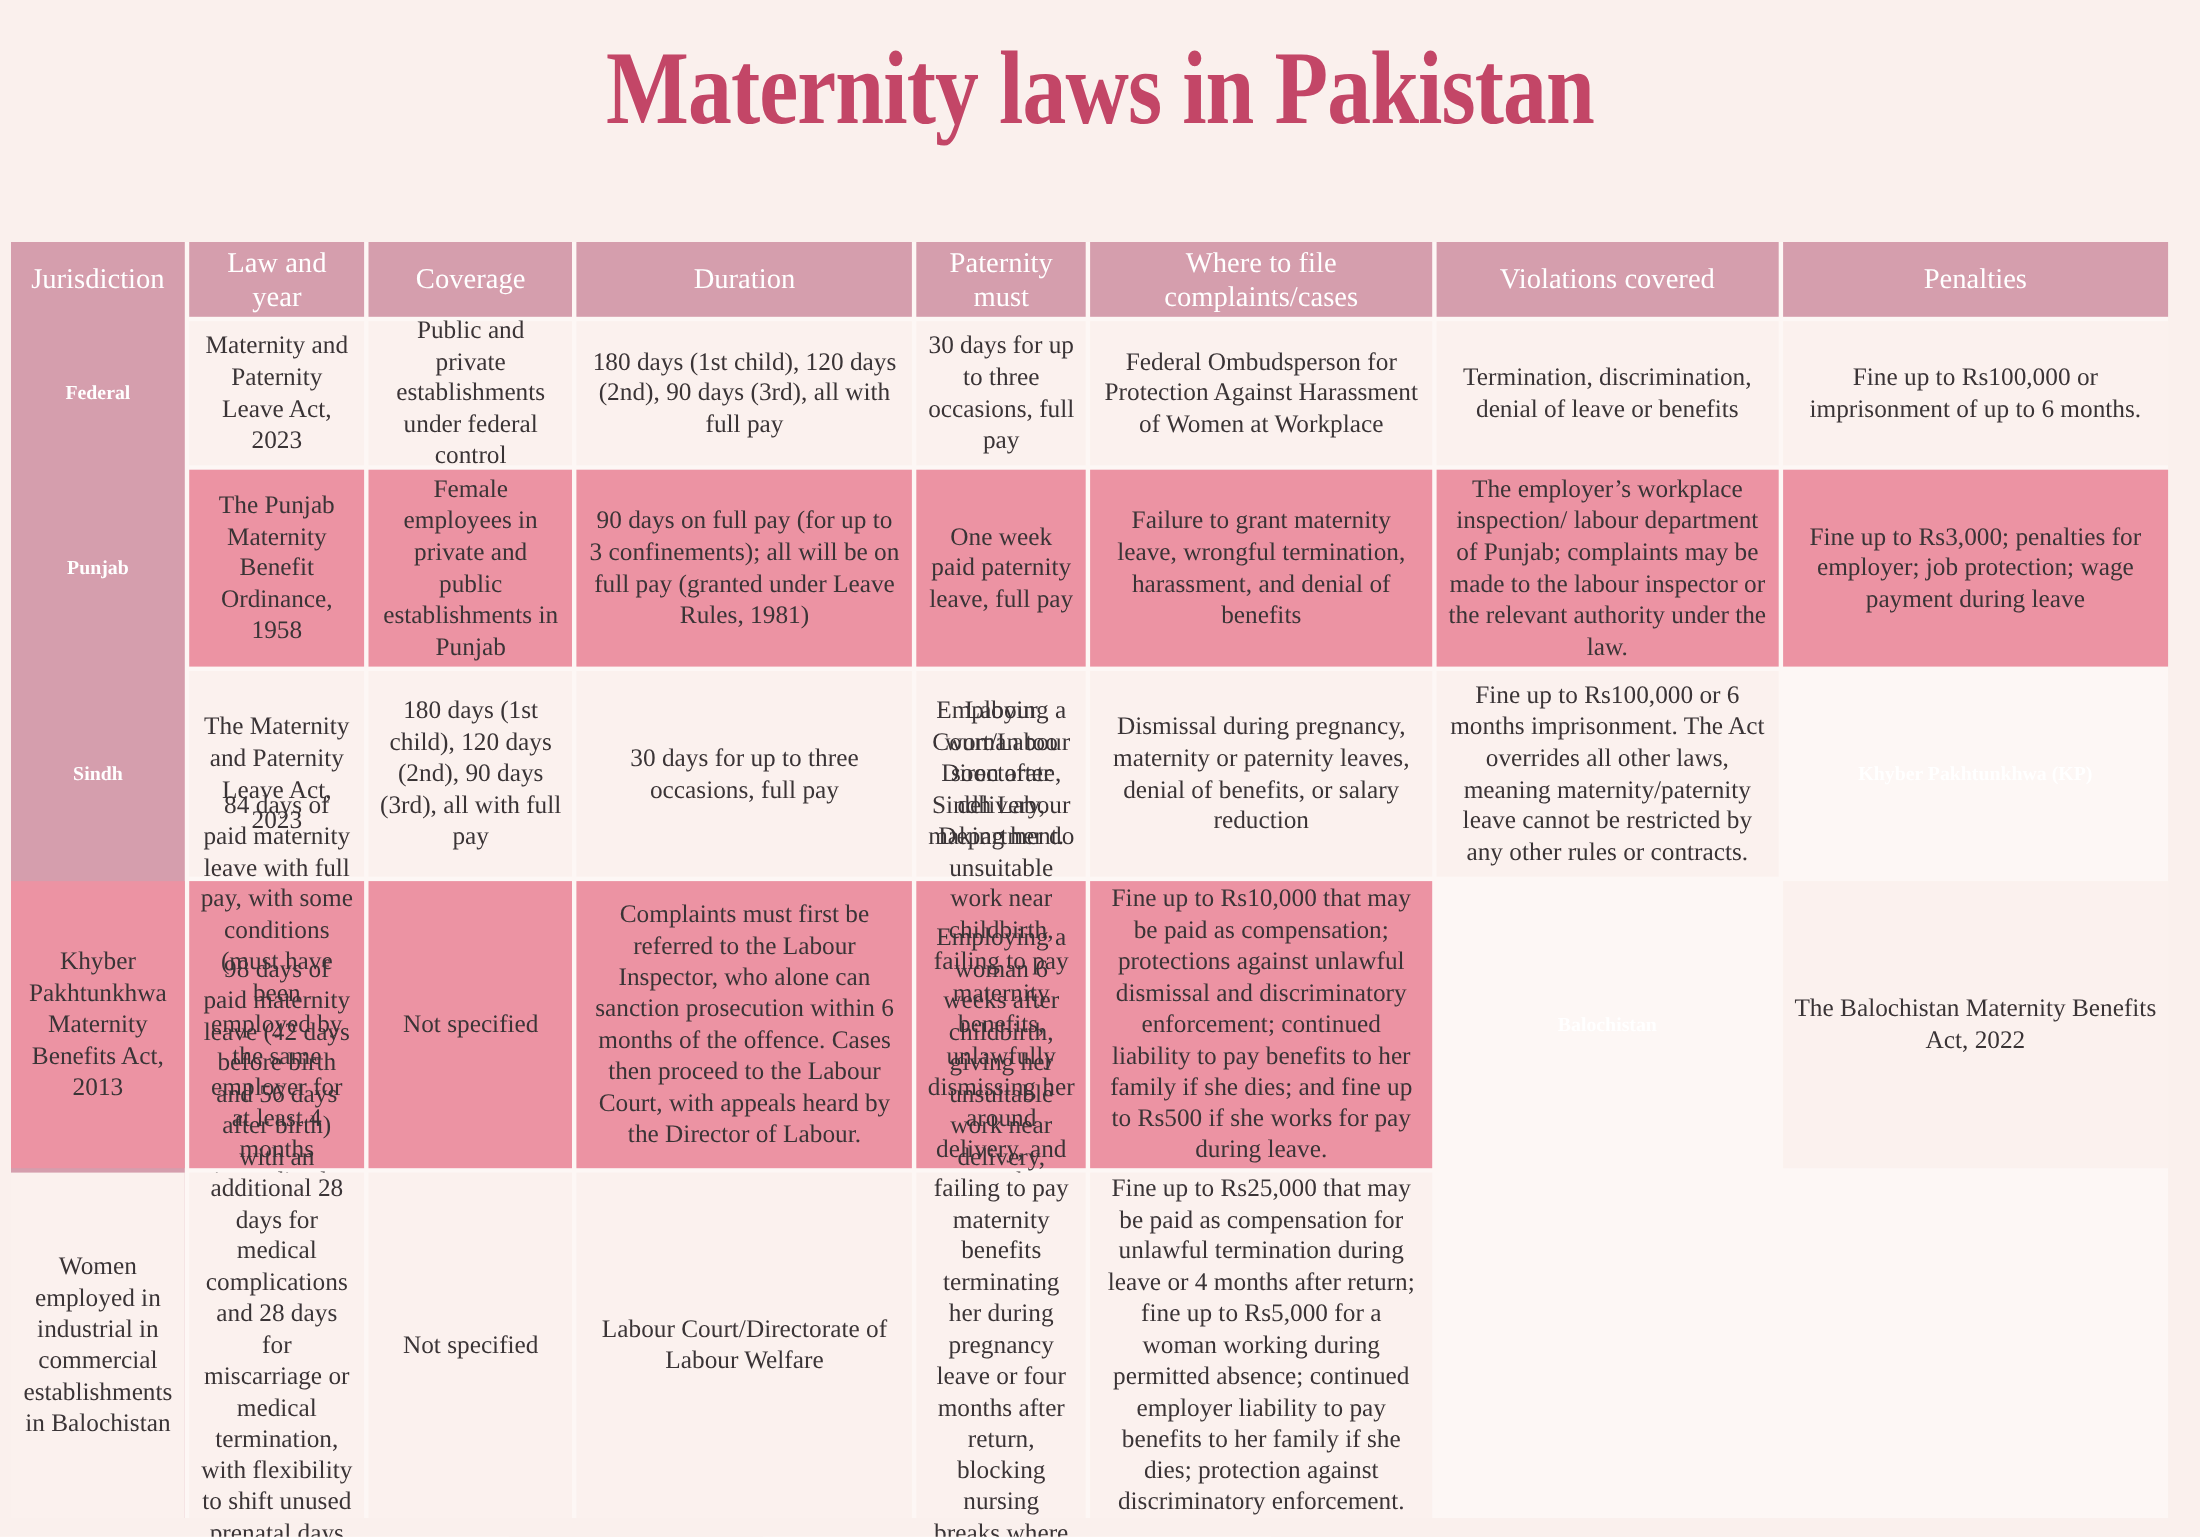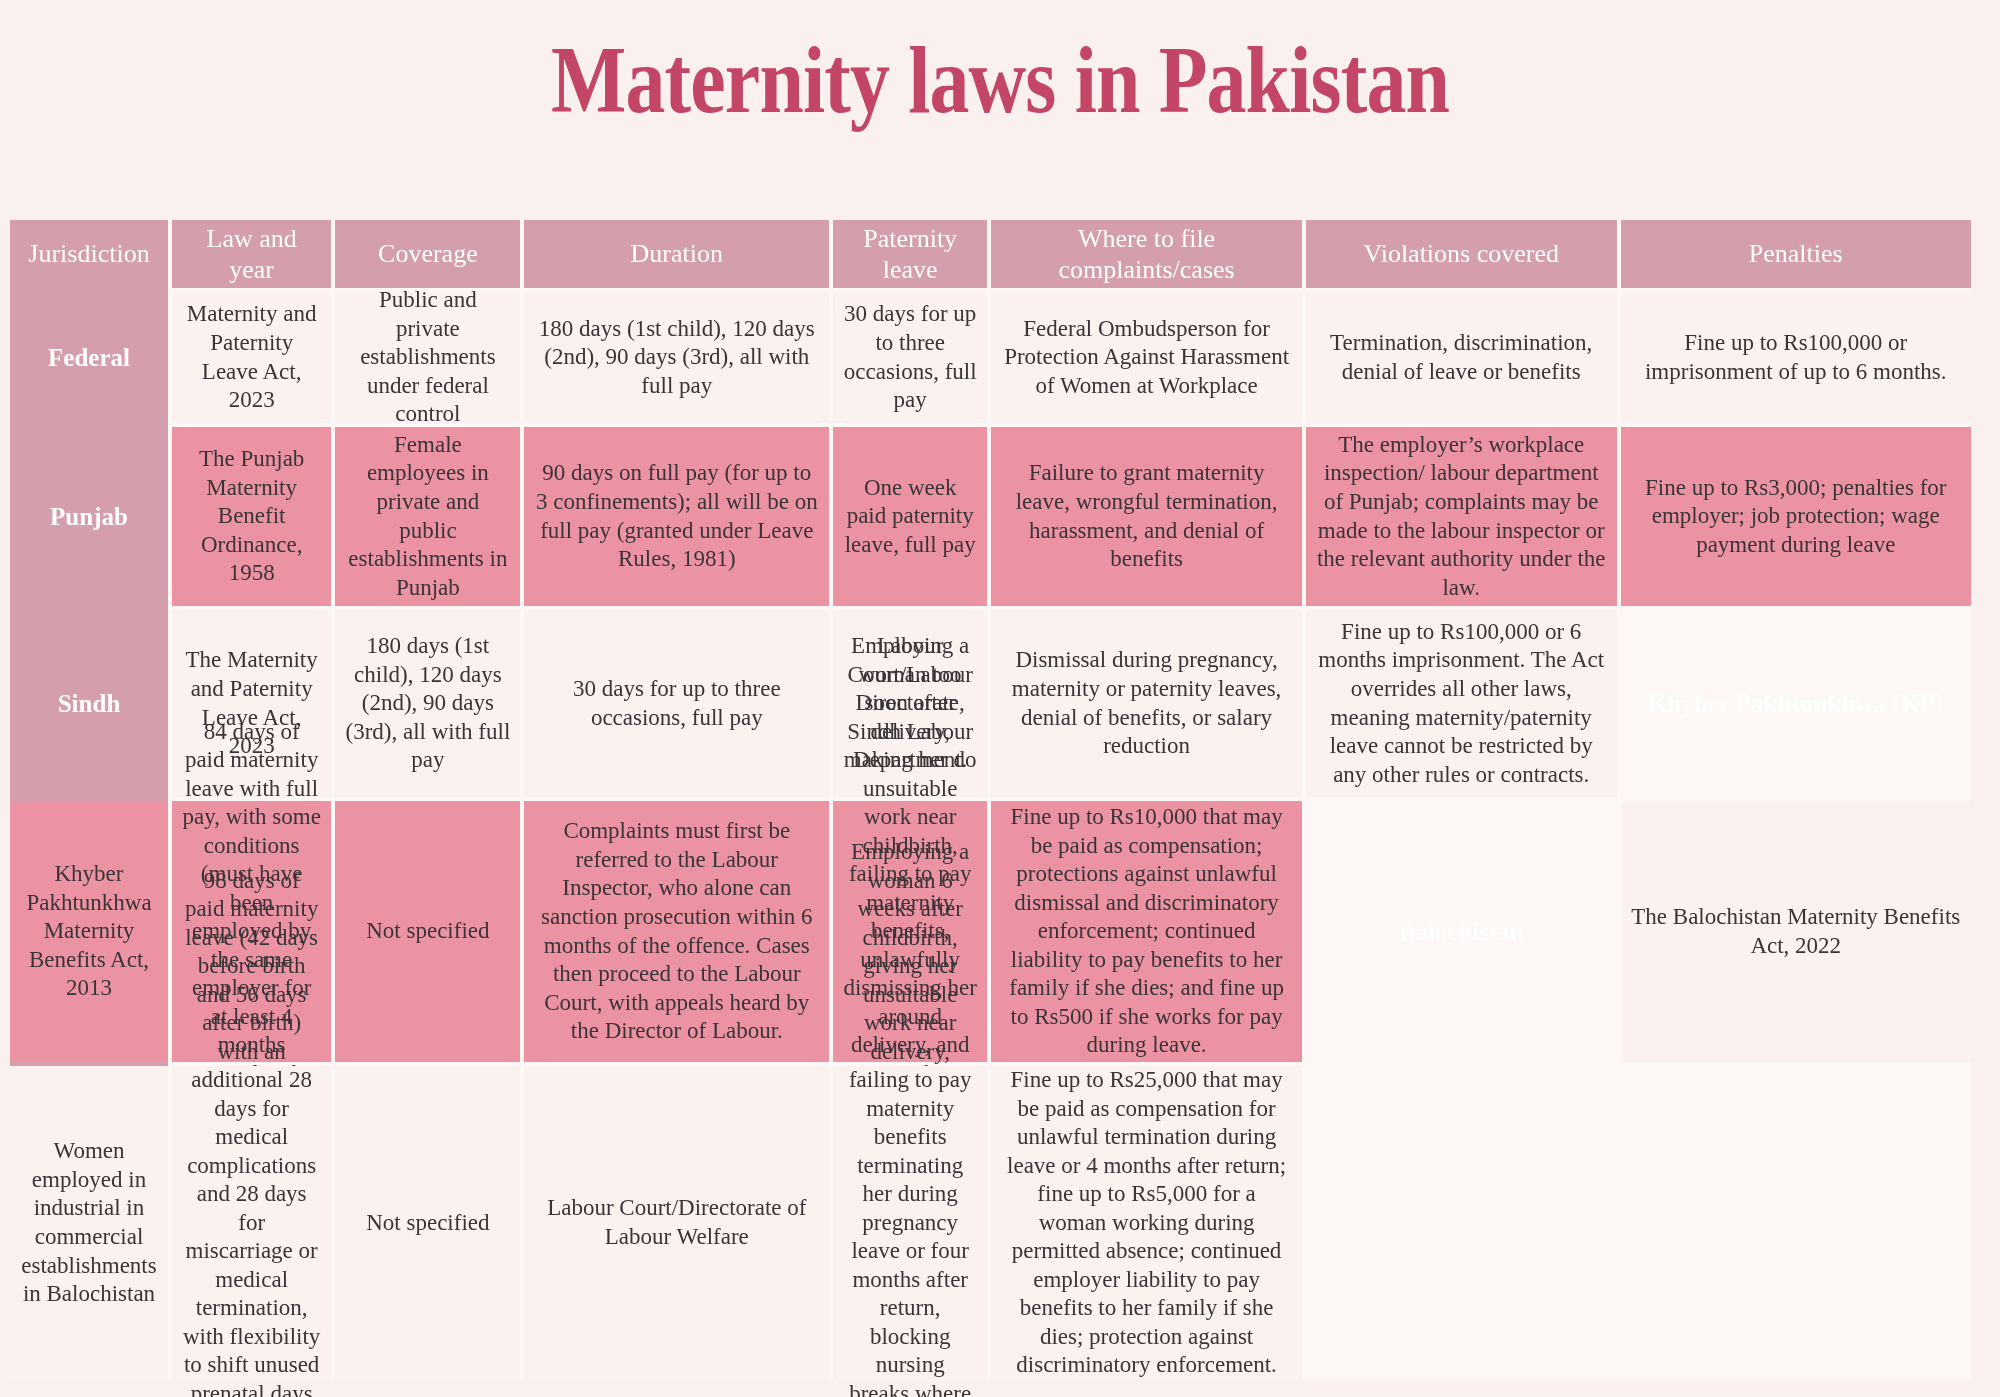--- a/index.html
+++ b/index.html
@@ -51,39 +51,39 @@
   .cell.header{
     background:#d59ead;
     color:#ffffff;
     font-size:26px;
     line-height:1.2;
   }
   .cell.jur{
     background:transparent;
     color:#ffffff;
     font-weight:bold;
-    font-size:25px;
+    font-size:18px;
     line-height:1.25;
   }
   .cell.light{ background:#fbf1ee; }
   .cell.pink{ background:#ec93a3; }
 </style>
 </head>
 <body>
 
 <h1 class="page-title">Maternity laws in Pakistan</h1>
 
 <div class="table-wrap">
   <div class="jurisdiction-strip"></div>
 
   <div class="cell header jur-h" style="background:transparent;">Jurisdiction</div>
   <div class="cell header">Law and year</div>
   <div class="cell header">Coverage</div>
   <div class="cell header">Duration</div>
-  <div class="cell header">Paternity leave</div>
+  <div class="cell header">Paternity must</div>
   <div class="cell header">Where to file complaints/cases</div>
   <div class="cell header">Violations covered</div>
   <div class="cell header">Penalties</div>
 
 <div class="cell jur">Federal</div>
     <div class="cell light">Maternity and Paternity Leave Act, 2023</div>
     <div class="cell light">Public and private establishments under federal control</div>
     <div class="cell light">180 days (1st child), 120 days (2nd), 90 days (3rd), all with full pay</div>
     <div class="cell light">30 days for up to three occasions, full pay</div>
     <div class="cell light">Federal Ombudsperson for Protection Against Harassment of Women at Workplace</div>

